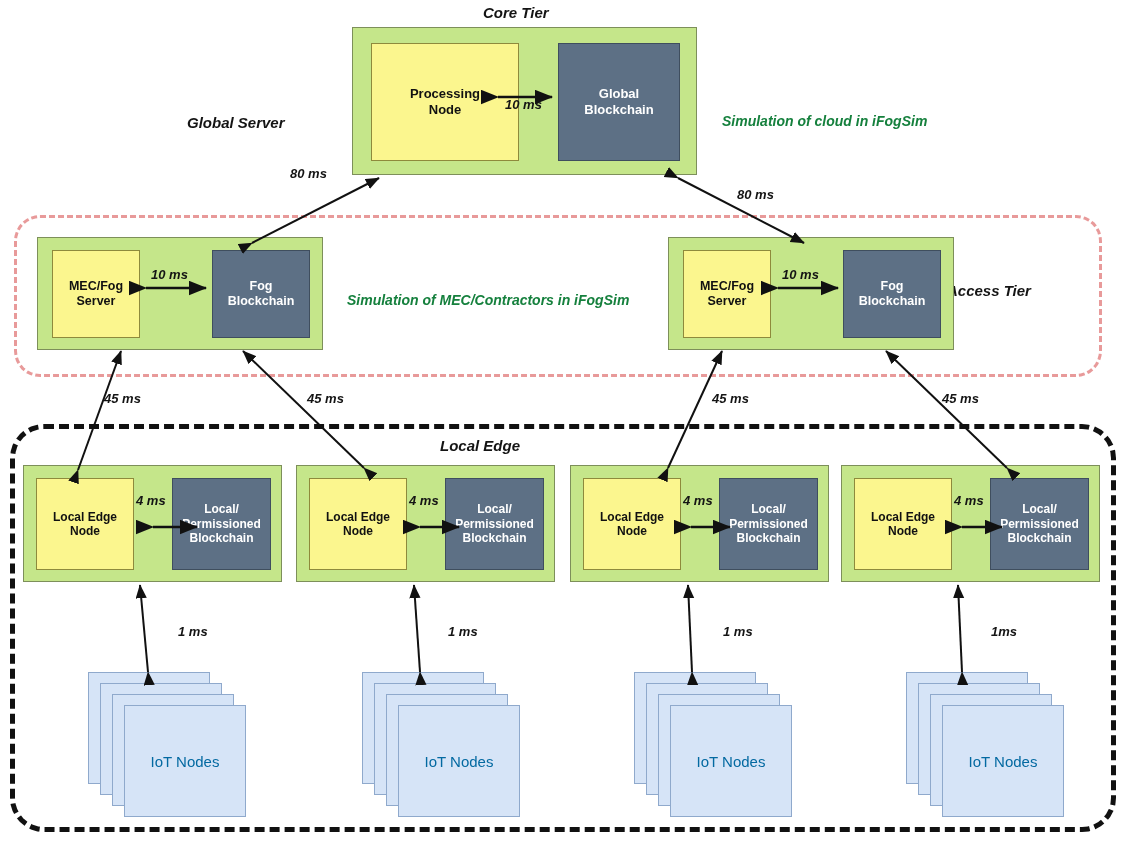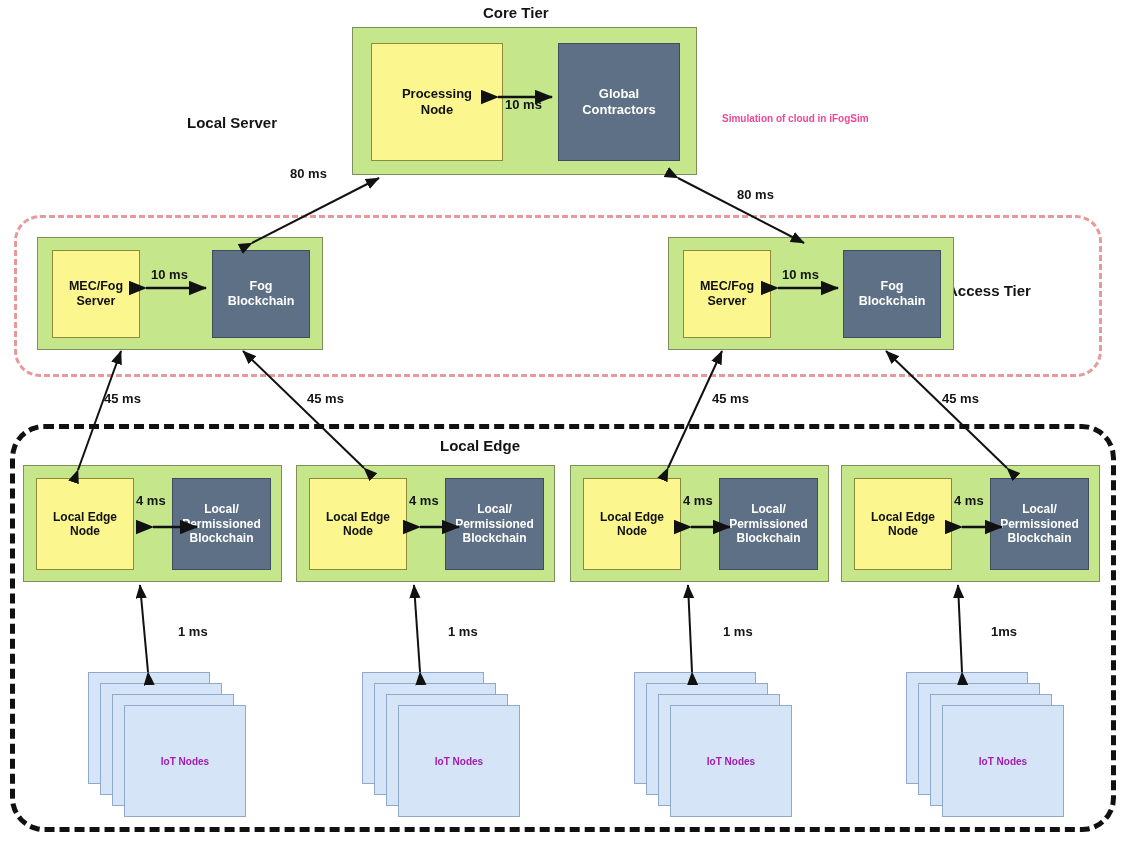--- a/index.html
+++ b/index.html
@@ -1,67 +1,68 @@
 <!DOCTYPE html>
 <html><head>
 <meta charset="utf-8">
 <style>
   html,body{margin:0;padding:0;background:#ffffff;}
   body{font-family:"Liberation Sans",sans-serif;}
   #canvas{position:relative;width:1125px;height:849px;background:#fff;overflow:hidden;}
-  .lbl{position:absolute;font-weight:bold;color:#1a1a1a;white-space:pre;line-height:1.15;}
+  .lbl{position:absolute;font-weight:bold;color:#1a1a1a;white-space:pre;line-height:1.15;font-style:italic;}
   .tier-title{font-size:15px;font-weight:bold;color:#141414;}
-  .side-note{font-size:10px;font-weight:bold;color:#ec4899;}
+  .side-note{font-size:14px;font-weight:bold;color:#15803d;}
   .ms{font-size:13px;font-weight:bold;color:#141414;}
 
   
   .grp{position:absolute;background:#c5e68a;border:1.5px solid #7d8f5a;box-sizing:border-box;}
   
   .ybox{position:absolute;background:#fbf68e;border:1.5px solid #8e8a3c;box-sizing:border-box;
         display:flex;align-items:center;justify-content:center;text-align:center;
         font-weight:bold;color:#111;line-height:1.2;}
   
   .dbox{position:absolute;background:#5d7085;border:1.5px solid #3f4e5e;box-sizing:border-box;
         display:flex;align-items:center;justify-content:center;text-align:center;
         font-weight:bold;color:#ffffff;line-height:1.2;}
 
   
   .dash-red{position:absolute;border:3.5px dashed #e89a9a;border-radius:26px;box-sizing:border-box;}
   .dash-black{position:absolute;border:5px dashed #111111;border-radius:34px;box-sizing:border-box;}
 
   
   .iot-stack{position:absolute;width:160px;height:140px;}
   .iot-card{position:absolute;width:122px;height:112px;background:#d6e4f7;border:1.2px solid #8fa9cc;box-sizing:border-box;}
-  .iot-card.top{display:flex;align-items:center;justify-content:center;font-size:10px;font-weight:bold;color:#a21caf;}
+  .iot-card.top{display:flex;align-items:center;justify-content:center;font-size:15px;font-weight:normal;color:#0369a1;}
 
   svg.overlay{position:absolute;left:0;top:0;width:1125px;height:849px;pointer-events:none;}
 </style>
 </head>
 <body>
 
 <div id="canvas">
 
   <div class="lbl tier-title" style="left:483px;top:4px;">Core Tier</div>
 
   <div class="grp" id="core-grp" style="left:352px;top:27px;width:345px;height:148px;">
-    <div class="ybox" style="left: 18px; top: 15px; width: 132px; height: 118px; font-size: 13px; white-space: pre-line;">Processing
+    <div class="ybox" style="left: 18px; top: 15px; width: 148px; height: 118px; font-size: 13px; white-space: pre-line;">Processing
 Node</div>
     <div class="dbox" style="left: 205px; top: 15px; width: 122px; height: 118px; font-size: 13px; white-space: pre-line;">Global
-Contractors</div>
+Blockchain</div>
     <div class="lbl ms" style="left:152px;top:70px;">10 ms</div>
   </div>
 
-  <div class="lbl tier-title" style="left:187px;top:114px;">Local Server</div>
+  <div class="lbl tier-title" style="left:187px;top:114px;">Global Server</div>
   <div class="lbl side-note" style="left:722px;top:113px;">Simulation of cloud in iFogSim</div>
 
   <div class="lbl ms" style="left:290px;top:167px;">80 ms</div>
   <div class="lbl ms" style="left:737px;top:188px;">80 ms</div>
 
   <div class="dash-red" style="left:14px;top:215px;width:1088px;height:162px;"></div>
   <div class="lbl tier-title" style="left:947px;top:282px;">Access Tier</div>
+  <div class="lbl side-note" style="left:347px;top:292px;">Simulation of MEC/Contractors in iFogSim</div>
 
   <div class="grp" style="left:37px;top:237px;width:286px;height:113px;">
     <div class="ybox" style="left: 14px; top: 12px; width: 88px; height: 88px; font-size: 12.5px; white-space: pre-line;">MEC/Fog
 Server</div>
     <div class="dbox" style="left: 174px; top: 12px; width: 98px; height: 88px; font-size: 12.5px; white-space: pre-line;">Fog
 Blockchain</div>
     <div class="lbl ms" style="left:113px;top:30px;">10 ms</div>
   </div>
 
   <div class="grp" style="left:668px;top:237px;width:286px;height:113px;">

